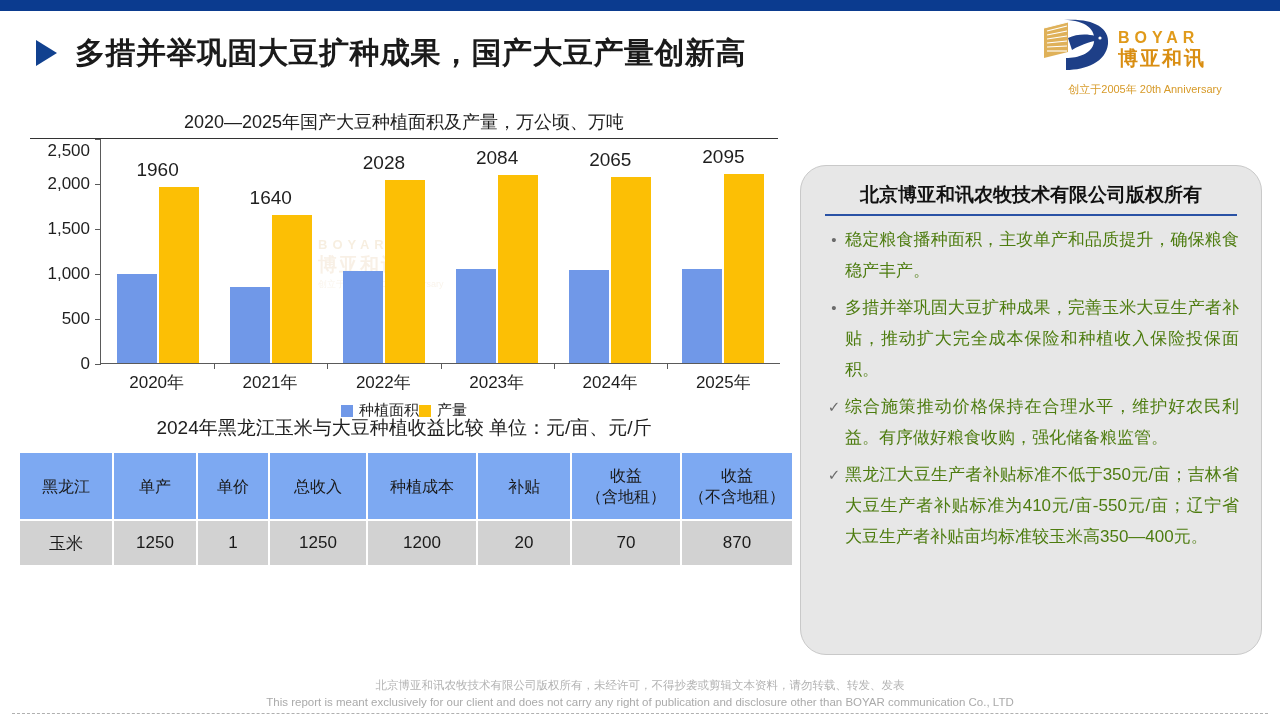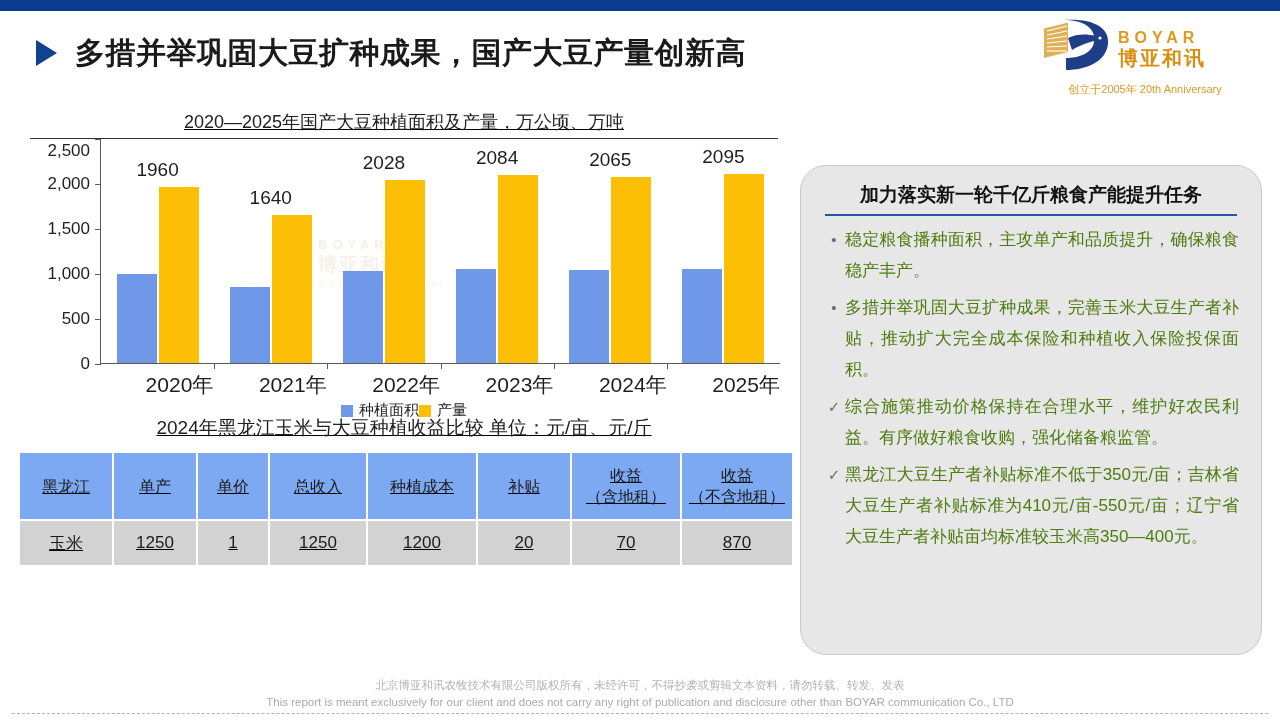--- a/index.html
+++ b/index.html
@@ -22,21 +22,21 @@
   
   .logo { position: absolute; right: 28px; top: 16px; width: 214px; height: 92px; }
   .logo-top { display: flex; align-items: center; height: 66px; }
   .logo-mark { width: 78px; height: 62px; flex: 0 0 78px; }
   .logo-words { display: flex; flex-direction: column; justify-content: center; padding-left: 2px; }
   .logo-en { font-size: 16px; font-weight: bold; color: #e09a1a; letter-spacing: 5px; line-height: 18px; }
   .logo-cn { font-size: 20px; font-weight: bold; color: #d98e12; letter-spacing: 2px; line-height: 23px; }
   .logo-sub { font-size: 11px; color: #d79a28; text-align: center; line-height: 13px; margin-top: 1px; }
 
   
-  .left { position: absolute; left: 18px; top: 108px; width: 772px; height: 552px; text-decoration: underline; }
+  .left { position: absolute; left: 18px; top: 108px; width: 772px; height: 552px; }
 
   .chart-title { text-align: center; font-size: 18px; color: #202020; height: 30px; line-height: 28px; white-space: nowrap; }
   .chart-rule { margin: 0 12px 0 12px; border-top: 1.6px solid #333; }
 
   .chart { position: relative; width: 772px; height: 262px; }
   .watermark { position: absolute; left: 300px; top: 98px; width: 210px; height: 86px; opacity: 0.20; pointer-events: none; }
   .wm-en { font-size: 13px; font-weight: bold; color: #d8b06a; letter-spacing: 5px; }
   .wm-cn { font-size: 19px; font-weight: bold; color: #e0b988; letter-spacing: 2px; }
   .wm-sub { font-size: 9px; color: #e3c79d; }
 
@@ -45,21 +45,21 @@
   .plot { position: absolute; left: 82px; top: 0; right: 10px; height: 225px; border-left: 1.3px solid #5a5a5a; border-bottom: 1.3px solid #5a5a5a; }
   .gridtick { position: absolute; left: -6px; width: 6px; border-top: 1.3px solid #5a5a5a; }
   .xtick { position: absolute; bottom: -6px; height: 6px; border-left: 1.3px solid #5a5a5a; }
   .groups { position: absolute; left: 0; right: 0; bottom: 0; top: 0; display: flex; }
   .group { flex: 1 1 0; position: relative; display: flex; align-items: flex-end; justify-content: center; gap: 2px; }
   .bar { width: 40px; }
   .bar.b { background: #7098e8; }
   .bar.y { background: #fcbf05; }
   .vlabel { position: absolute; left: 0; right: 0; text-align: center; font-size: 19px; color: #1e1e1e; }
   .xlabels { position: absolute; left: 82px; right: 10px; top: 232px; display: flex; }
-  .xlabels div { flex: 1 1 0; text-align: right; font-size: 21px; color: #1e1e1e; }
+  .xlabels div { flex: 1 1 0; text-align: center; font-size: 17px; color: #1e1e1e; }
   .legend { position: absolute; left: 0; right: 0; top: 262px; display: flex; justify-content: center; align-items: center; }
   .lg { display: flex; align-items: center; gap: 6px; font-size: 15px; color: #1e1e1e; }
   .sw { width: 12px; height: 12px; }
 
   .table-title { margin-top: 14px; text-align: center; font-size: 19px; color: #202020; white-space: nowrap; }
   table.t { margin-top: 10px; width: 772px; border-collapse: separate; border-spacing: 2px; table-layout: fixed; }
   table.t th { background: #7da9f2; color: #1a1a1a; font-size: 16px; font-weight: normal; height: 66px; line-height: 21px; text-align: center; }
   table.t td { background: #d2d2d2; color: #1a1a1a; font-size: 17px; height: 44px; text-align: center; }
   .c1 { width: 92px; } .c2 { width: 82px; } .c3 { width: 70px; } .c4 { width: 96px; }
   .c5 { width: 108px; } .c6 { width: 92px; } .c7 { width: 108px; } .c8 { width: 110px; }
@@ -253,21 +253,21 @@
             <td>1200</td>
             <td>20</td>
             <td>70</td>
             <td>870</td>
           </tr>
         </tbody>
     </table>
   </div>
 
   <div class="panel">
-    <div class="panel-h">加力落实新一轮千亿斤粮食产能提升任务</div>
+    <div class="panel-h">北京博亚和讯农牧技术有限公司版权所有</div>
     <div class="panel-rule"></div>
     <ul class="bullets" id="bullets">
         <li>
           <span class="mk">•</span>
           <span class="btxt">稳定粮食播种面积，主攻单产和品质提升，确保粮食稳产丰产。</span>
         </li>
         <li>
           <span class="mk">•</span>
           <span class="btxt">多措并举巩固大豆扩种成果，完善玉米大豆生产者补贴，推动扩大完全成本保险和种植收入保险投保面积。</span>
         </li>

